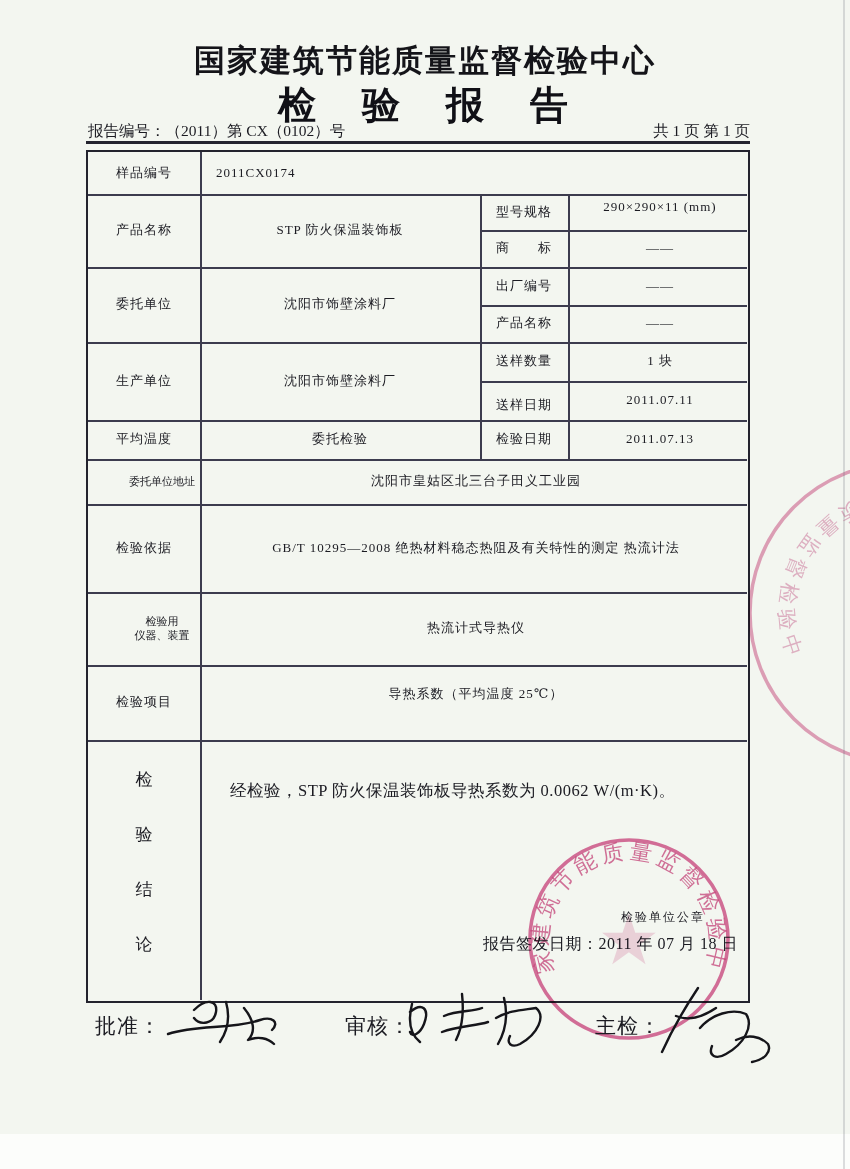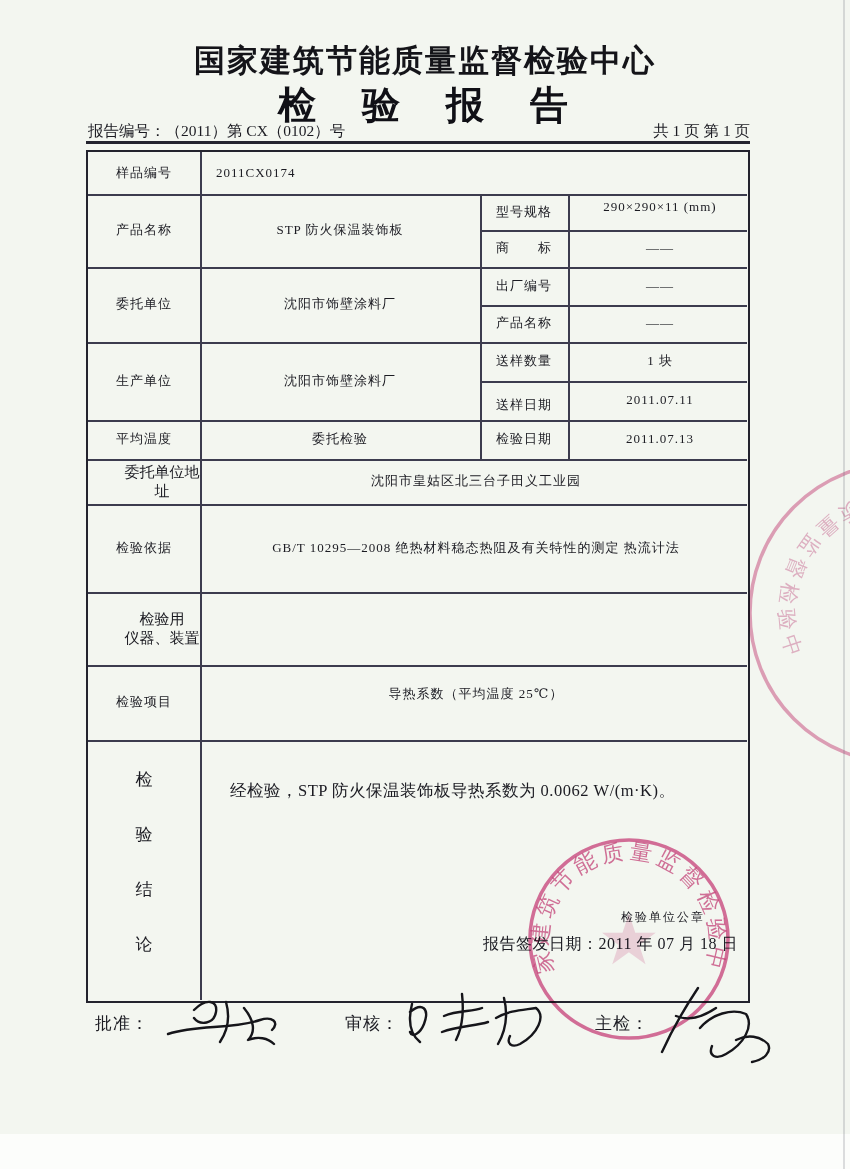--- a/index.html
+++ b/index.html
@@ -28,31 +28,31 @@
   .tbl{left:86px;top:150px;width:664px;height:853px;border:2.5px solid #23232e;box-sizing:border-box;}
   .ln{position:absolute;background:#3c3c4e;}
   .h{height:1.5px;}
   .v{width:1.5px;}
   .cell{
     position:absolute;display:flex;align-items:center;justify-content:center;
     font-size:13px;line-height:1.25;text-align:center;box-sizing:border-box;
     letter-spacing:1px;
   }
   .cell.left{justify-content:flex-start;padding-left:16px;text-align:center;}
-  .small{font-size:15px;letter-spacing:0;padding-left:36px;}
+  .small{font-size:11px;letter-spacing:0;padding-left:36px;}
   .vlabel{
     position:absolute;display:flex;flex-direction:column;align-items:center;
     font-size:17px;letter-spacing:0;
   }
   .vlabel span{display:block;margin:16px 0;}
   .concl-text{position:absolute;font-size:16.5px;letter-spacing:.5px;}
   .seal-caption{position:absolute;font-size:12px;letter-spacing:2px;}
   .issue-date{position:absolute;font-size:16px;text-align:center;letter-spacing:.5px;}
   
-  .sign-label{position:absolute;font-size:17px;letter-spacing:1px;}
+  .sign-label{position:absolute;font-size:21px;letter-spacing:1px;}
   .sig{position:absolute;}
   .sig path{stroke:#15151a;stroke-width:2.4;fill:none;stroke-linecap:round;stroke-linejoin:round;}
   
   .stamp{position:absolute;mix-blend-mode:multiply;}
   .bottom-band{left:0;top:1134px;width:850px;height:35px;background:#fcfdfb;}
   .edge-line{left:843px;top:0;width:2px;height:1169px;background:rgba(120,125,130,.25);}
 </style>
 </head>
 <body>
 
@@ -116,20 +116,21 @@
   <div class="cell small" style="left:0;top:307px;width:112px;height:45px;">委托单位地址</div>
   <div class="cell" style="left:112px;top:307px;width:552px;height:45px;">沈阳市皇姑区北三台子田义工业园</div>
 
   <div class="cell" style="left:0;top:352px;width:112px;height:88px;">检验依据</div>
   <div class="cell" style="left:112px;top:352px;width:552px;height:88px;padding:0 8px;">GB/T 10295—2008 绝热材料稳态热阻及有关特性的测定 热流计法</div>
 
   <div class="cell small" style="left:0;top:440px;width:112px;height:73px;flex-direction:column;">
     <span>检验用</span>
     <span>仪器、装置</span>
   </div>
+  <div class="cell" style="left:112px;top:440px;width:552px;height:73px;">热流计式导热仪</div>
 
   <div class="cell" style="left:0;top:513px;width:112px;height:75px;">检验项目</div>
   <div class="cell" style="left:112px;top:513px;width:552px;height:58px;">导热系数（平均温度 25℃）</div>
 
   <div class="vlabel" style="left:0;top:600px;width:112px;">
     <span>检</span>
     <span>验</span>
     <span>结</span>
     <span>论</span>
   </div>

